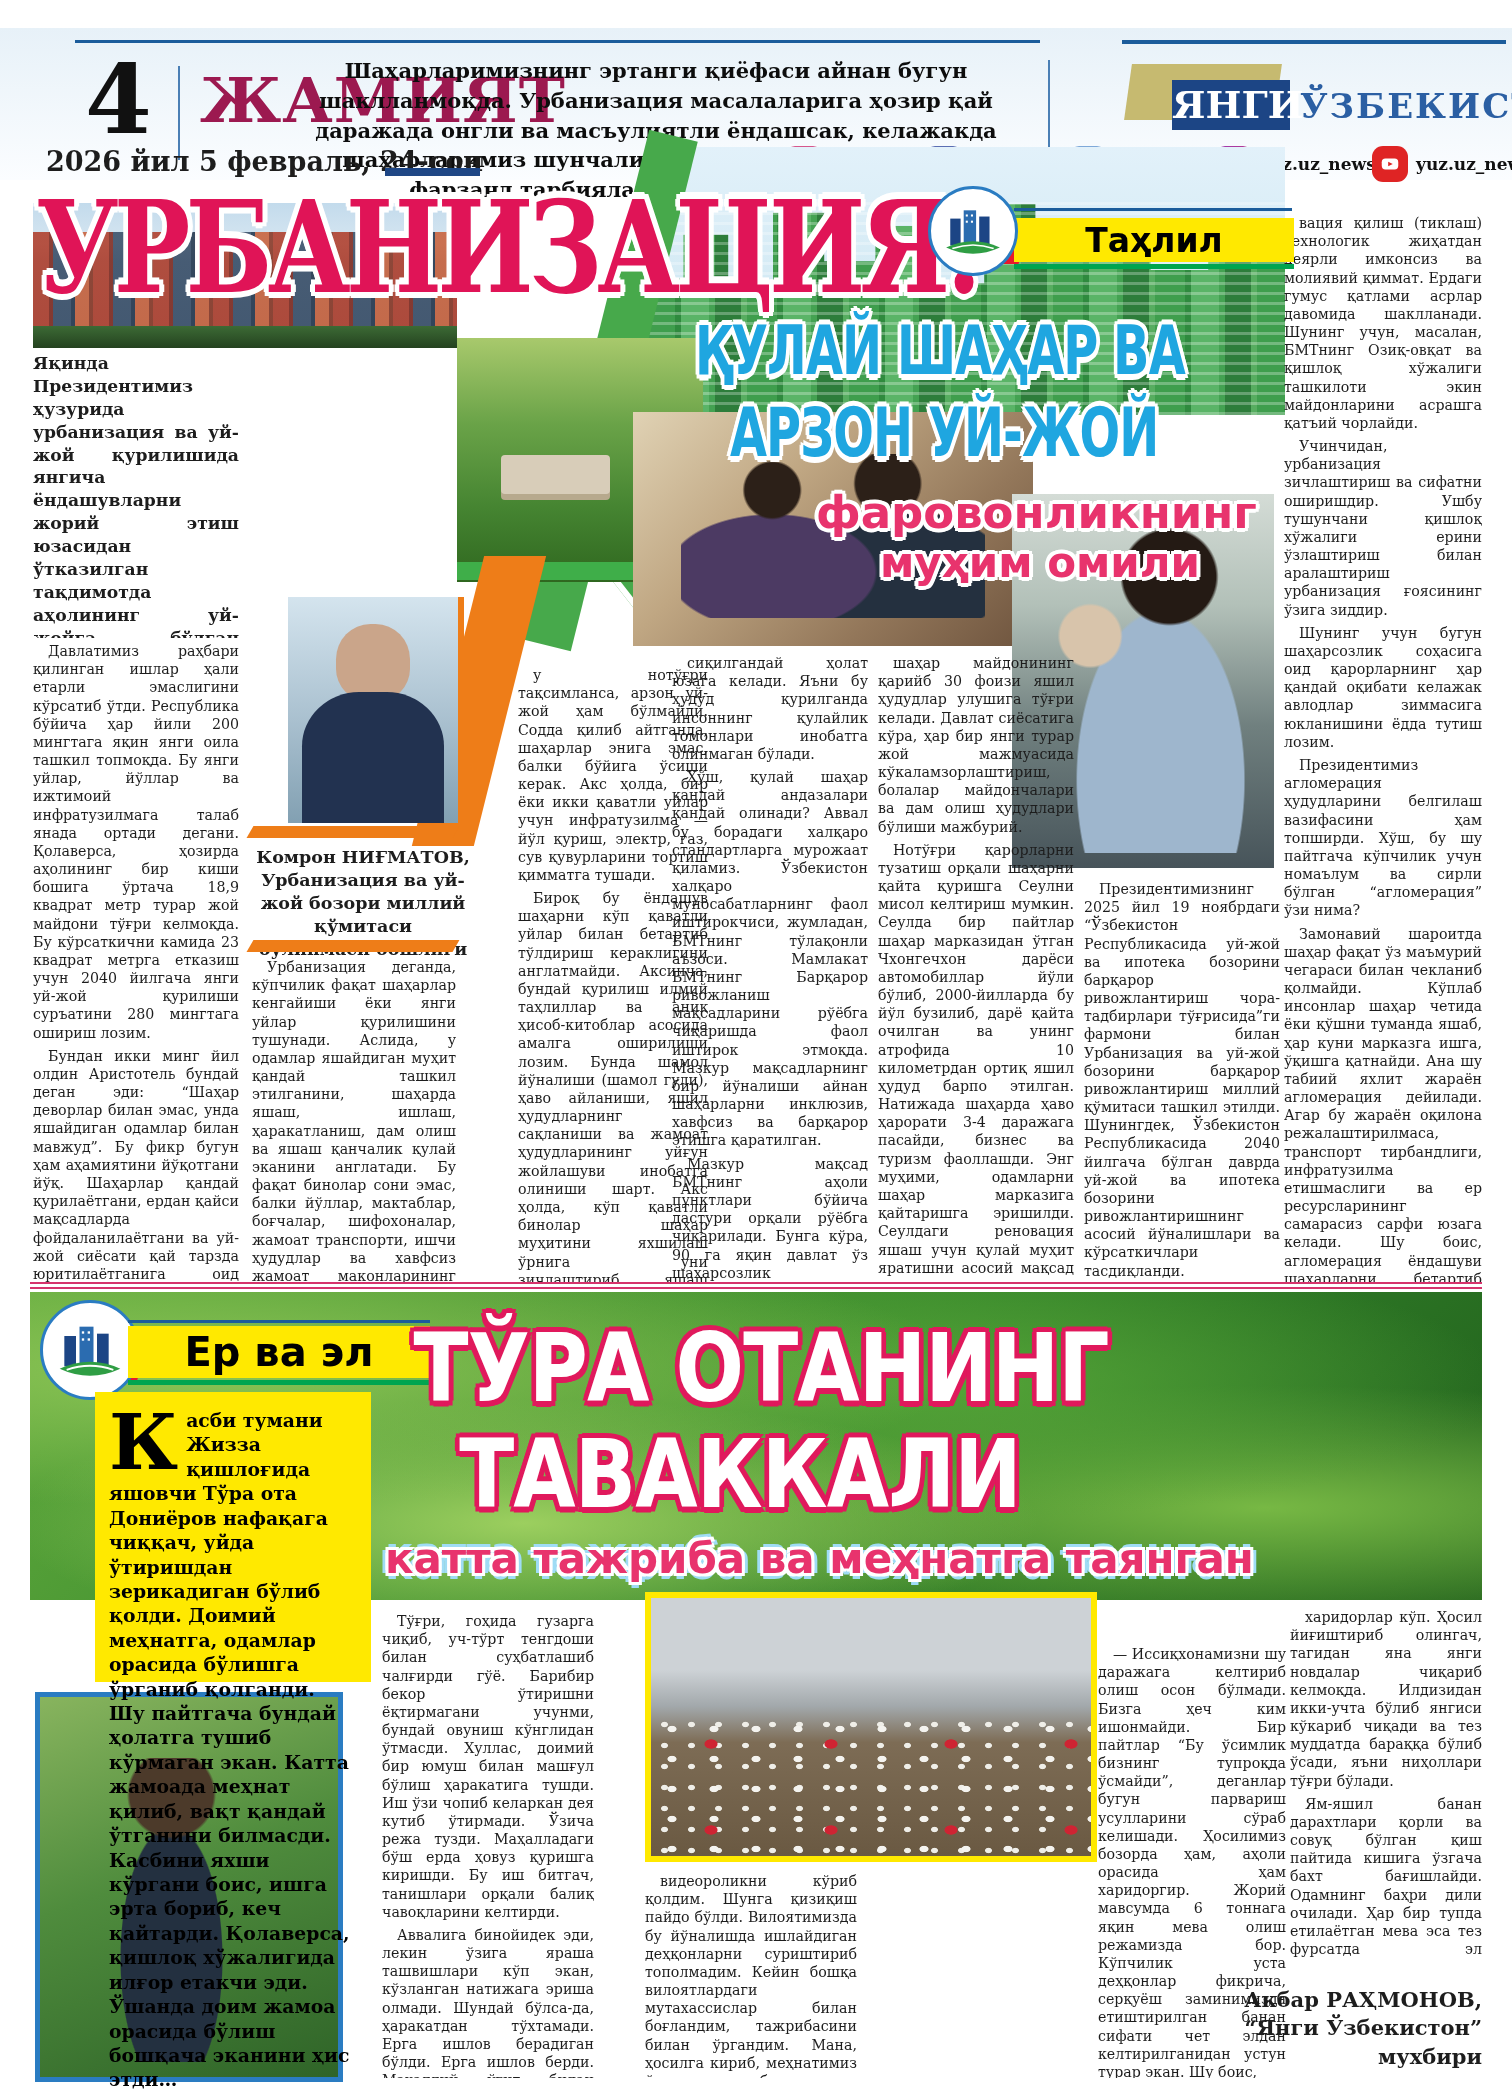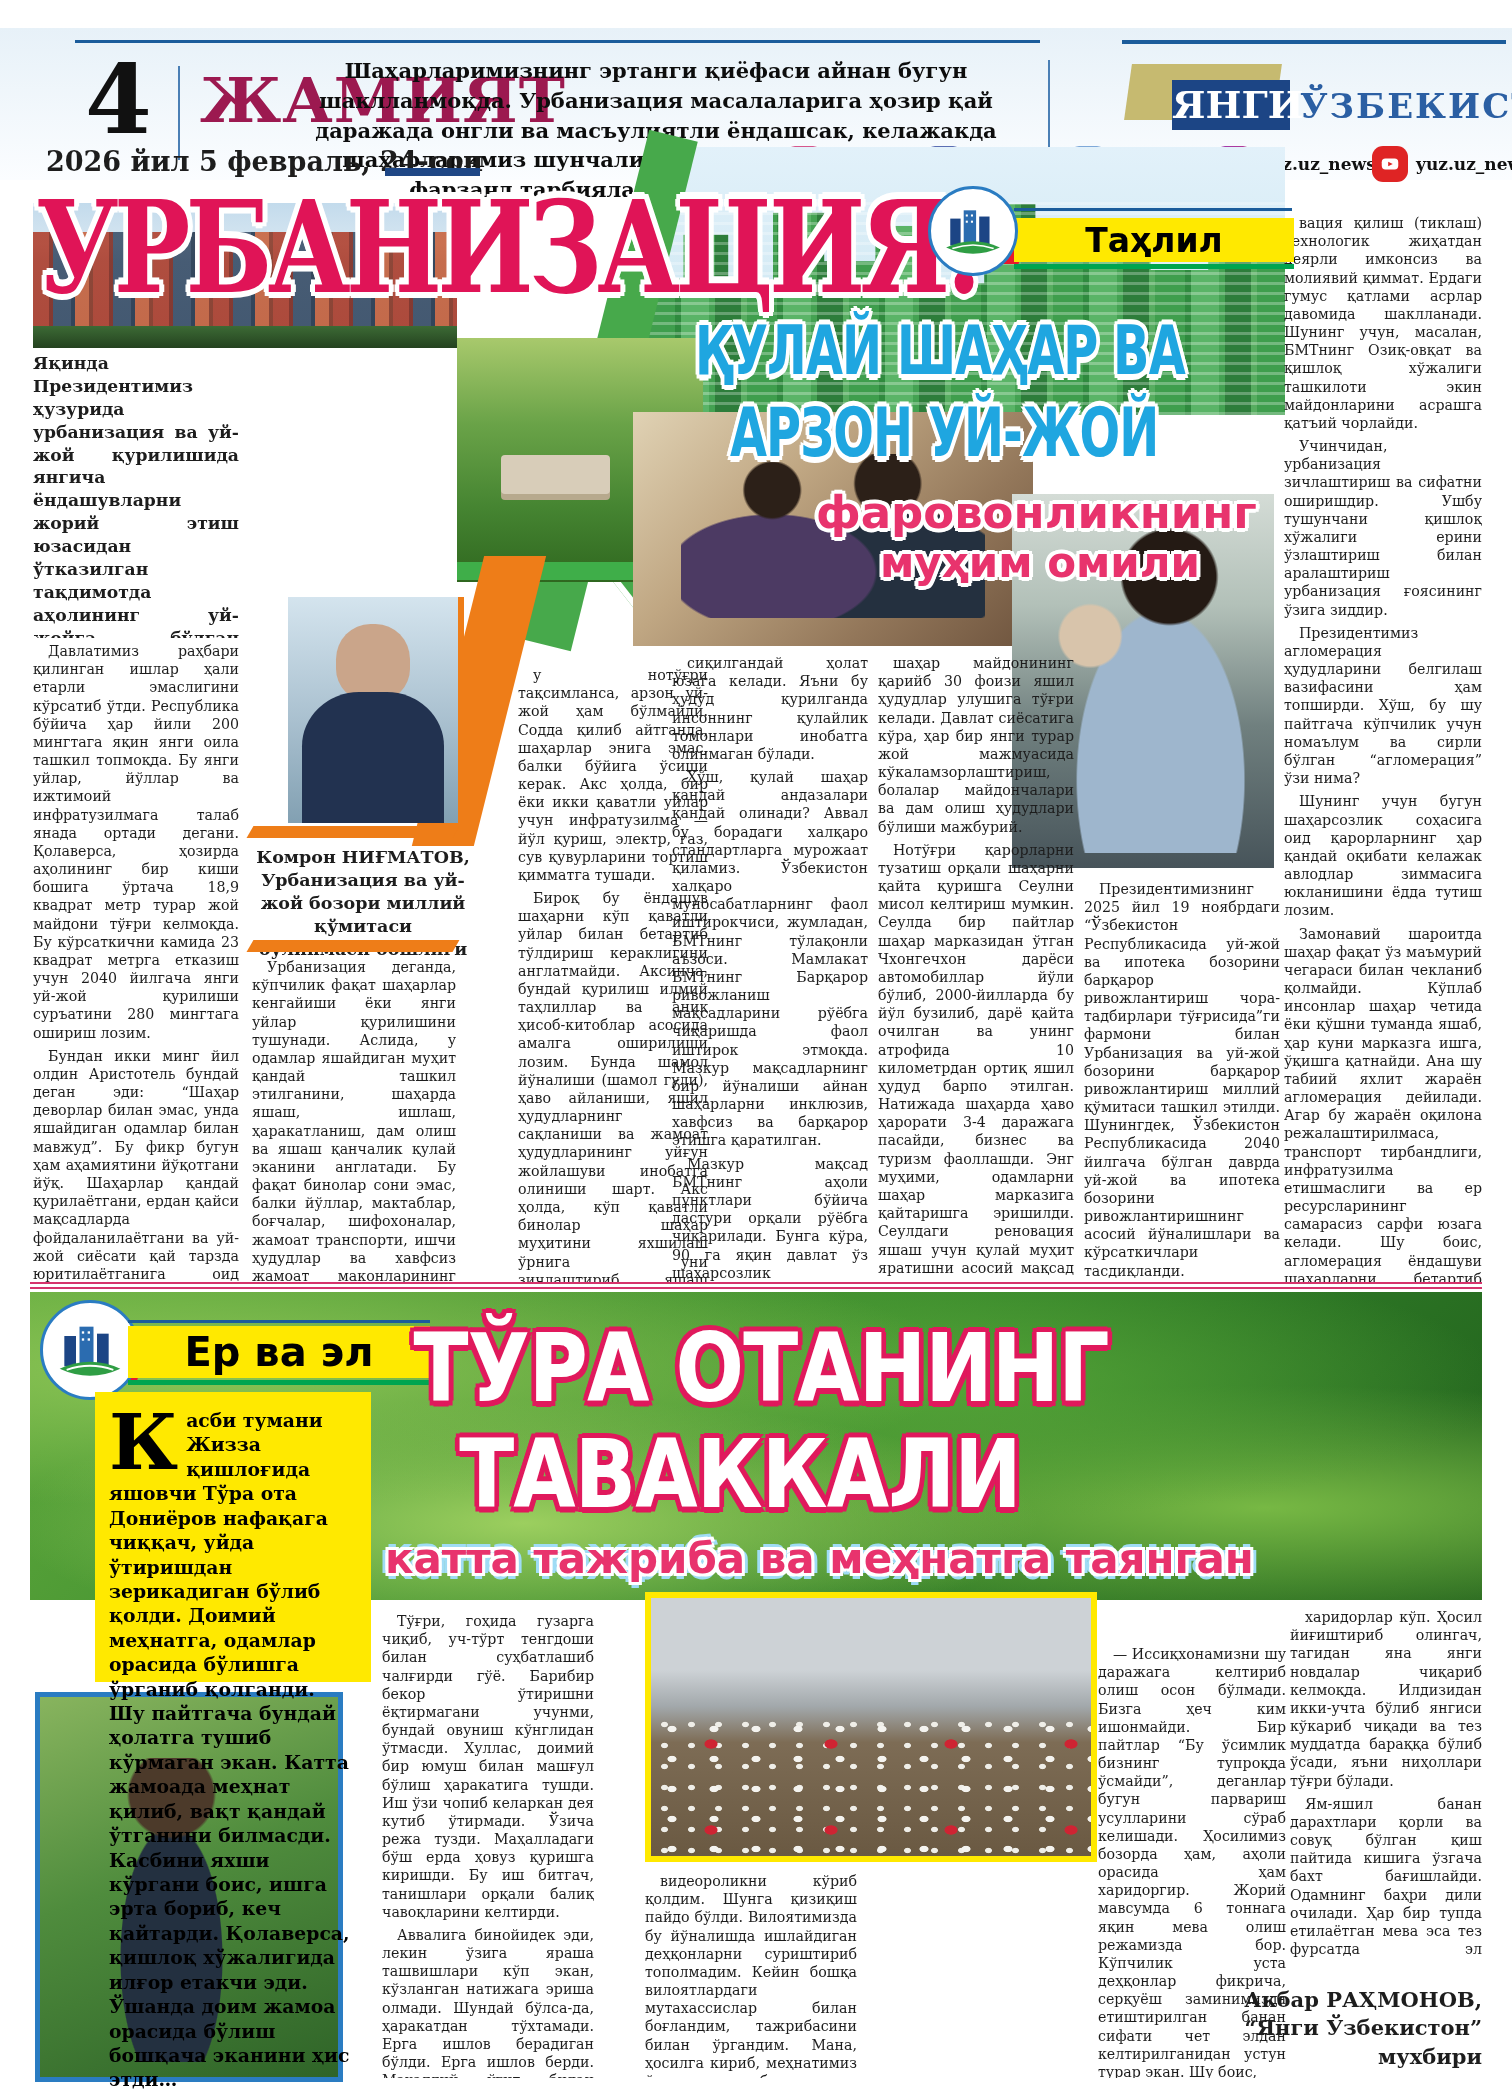--- a/index.html
+++ b/index.html
@@ -230,22 +230,22 @@
   <div class="abs col" style="left:878px;top:654px;width:196px;height:628px;">
       <p>шаҳар майдонининг қарийб 30 фоизи яшил ҳудудлар улушига тўғри келади. Давлат сиёсатига кўра, ҳар бир янги турар жой мажмуасида кўкаламзорлаштириш, болалар майдончалари ва дам олиш ҳудудлари бўлиши мажбурий.</p>
       <p>Нотўғри қарорларни тузатиш орқали шаҳарни қайта қуришга Сеулни мисол келтириш мумкин. Сеулда бир пайтлар шаҳар марказидан ўтган Чхонгечхон дарёси автомобиллар йўли бўлиб, 2000-йилларда бу йўл бузилиб, дарё қайта очилган ва унинг атрофида 10 километрдан ортиқ яшил ҳудуд барпо этилган. Натижада шаҳарда ҳаво ҳарорати 3-4 даражага пасайди, бизнес ва туризм фаоллашди. Энг муҳими, одамларни шаҳар марказига қайтаришга эришилди. Сеулдаги реновация яшаш учун қулай муҳит яратишни асосий мақсад қилган эди.</p>
     </div>
   <div class="abs col" style="left:1084px;top:880px;width:196px;height:402px;">
       <p>Президентимизнинг 2025 йил 19 ноябрдаги “Ўзбекистон Республикасида уй-жой ва ипотека бозорини барқарор ривожлантириш чора-тадбирлари тўғрисида”ги фармони билан Урбанизация ва уй-жой бозорини барқарор ривожлантириш миллий қўмитаси ташкил этилди. Шунингдек, Ўзбекистон Республикасида 2040 йилгача бўлган даврда уй-жой ва ипотека бозорини ривожлантиришнинг асосий йўналишлари ва кўрсаткичлари тасдиқланди.</p>
     </div>
   <div class="abs col" style="left:1284px;top:214px;width:198px;height:1068px;">
       <p>вация қилиш (тиклаш) технологик жиҳатдан деярли имконсиз ва молиявий қиммат. Ердаги гумус қатлами асрлар давомида шаклланади. Шунинг учун, масалан, БМТнинг Озиқ-овқат ва қишлоқ хўжалиги ташкилоти экин майдонларини асрашга қатъий чорлайди.</p>
       <p>Учинчидан, урбанизация зичлаштириш ва сифатни оширишдир. Ушбу тушунчани қишлоқ хўжалиги ерини ўзлаштириш билан аралаштириш урбанизация ғоясининг ўзига зиддир.</p>
+      <p>Шунинг учун бугун шаҳарсозлик соҳасига оид қарорларнинг ҳар қандай оқибати келажак авлодлар зиммасига юкланишини ёдда тутиш лозим.</p>
       <p>Президентимиз агломерация ҳудудларини белгилаш вазифасини ҳам топширди. Хўш, бу шу пайтгача кўпчилик учун номаълум ва сирли бўлган “агломерация” ўзи нима?</p>
-      <p>Шунинг учун бугун шаҳарсозлик соҳасига оид қарорларнинг ҳар қандай оқибати келажак авлодлар зиммасига юкланишини ёдда тутиш лозим.</p>
       <p>Замонавий шароитда шаҳар фақат ўз маъмурий чегараси билан чекланиб қолмайди. Кўплаб инсонлар шаҳар четида ёки қўшни туманда яшаб, ҳар куни марказга ишга, ўқишга қатнайди. Ана шу табиий яхлит жараён агломерация дейилади. Агар бу жараён оқилона режалаштирилмаса, транспорт тирбандлиги, инфратузилма етишмаслиги ва ер ресурсларининг самарасиз сарфи юзага келади. Шу боис, агломерация ёндашуви шаҳарларни бетартиб кенгайтириш ўрнига уни, иш ўринлари ва транспортни ўзаро боғлиқ ҳолда ривожлантириш имконини беради.</p>
     </div>
 
   <div class="abs pink-line" style="left:30px;top:1282px;width:1452px;height:2px;"></div>
   <div class="abs pink-line" style="left:30px;top:1287px;width:1452px;height:2px;"></div>
 
   <div class="abs leaves" style="left:30px;top:1292px;width:1452px;height:308px;"></div>
 
   <div class="abs circle-logo" style="left:40px;top:1300px;width:94px;height:94px;z-index:5;">
     <svg width="70" height="70" viewBox="0 0 60 60">

